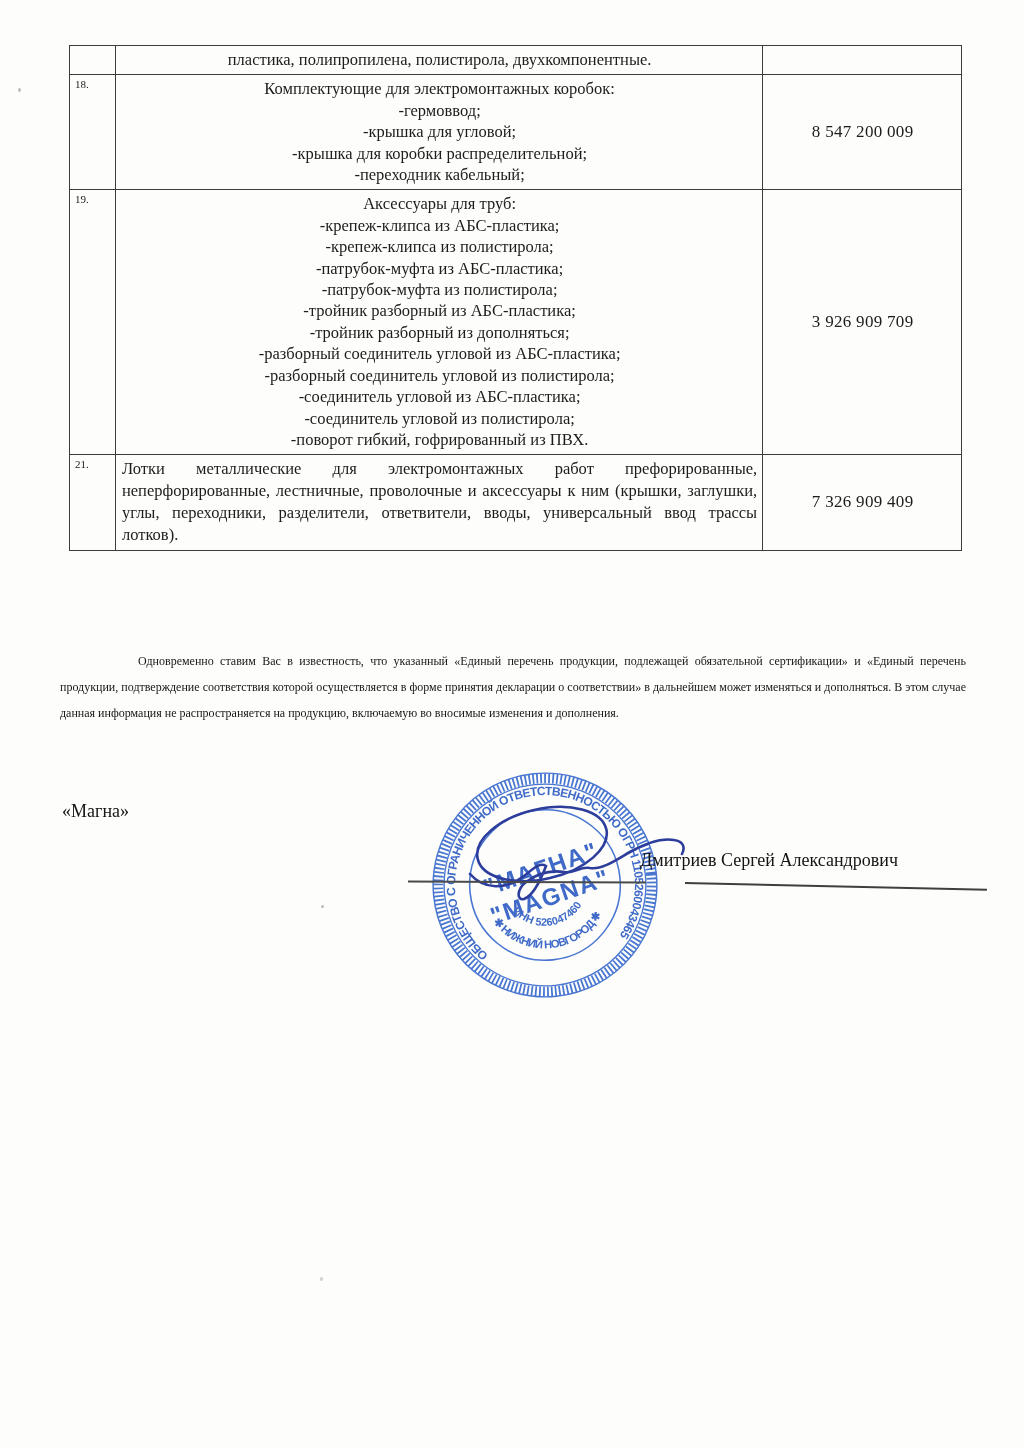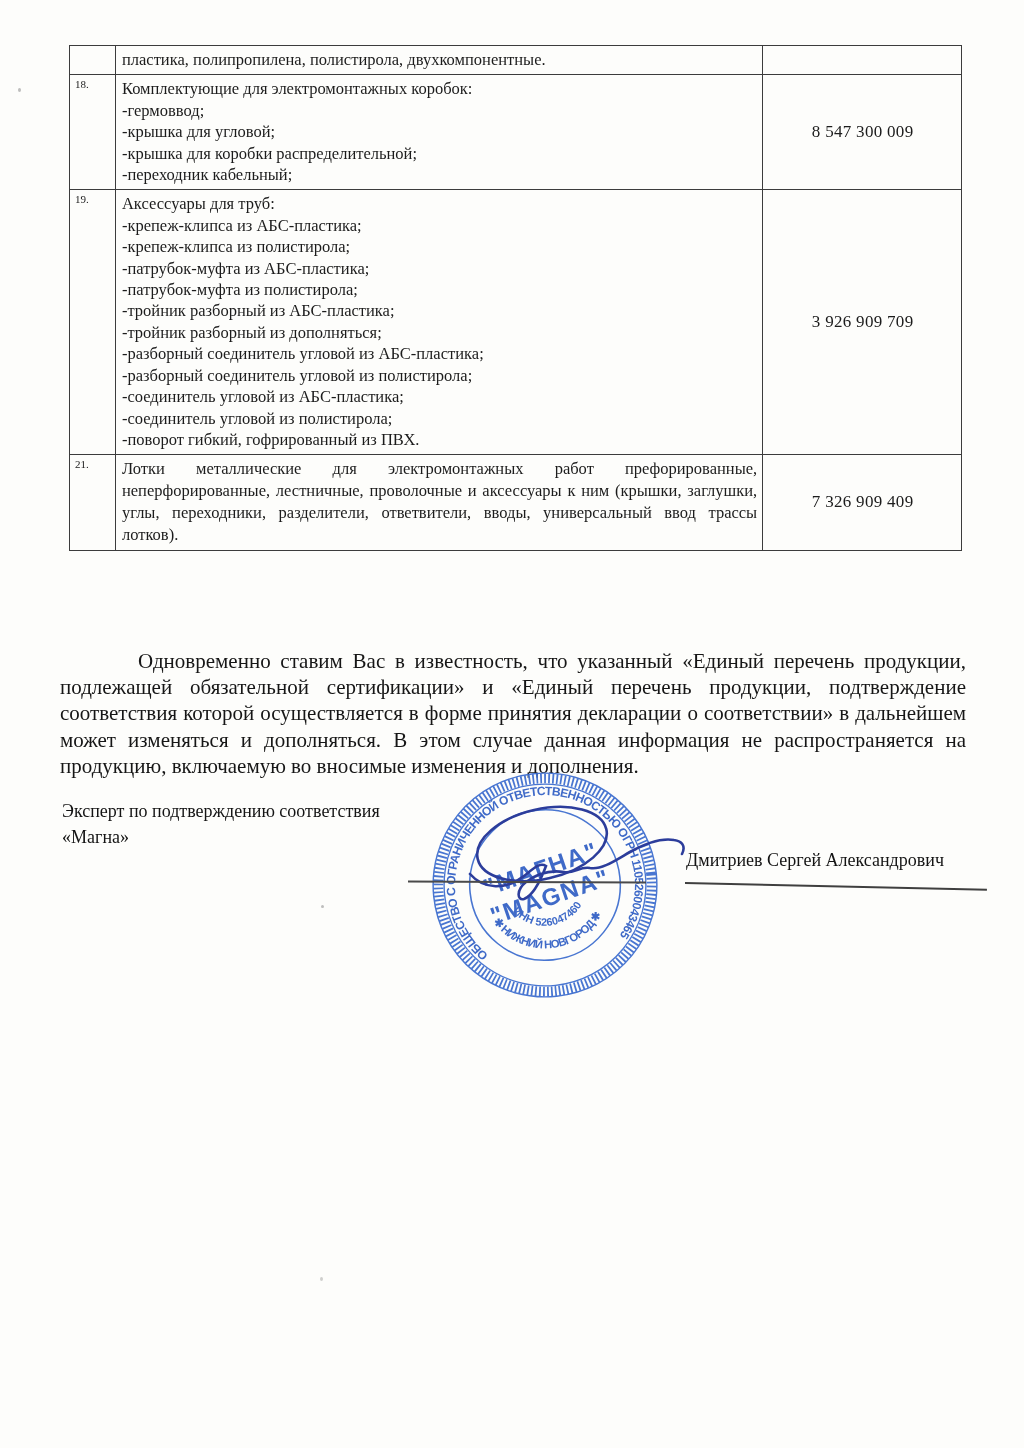--- a/index.html
+++ b/index.html
@@ -24,56 +24,56 @@
   .doc-table td {
     border: 1.6px solid #3c3c3c;
     vertical-align: top;
     padding: 3px 5px 4px 6px;
   }
   .doc-table td.num {
     width: 46px;
     padding-left: 5px;
     font-size: 11px;
   }
-  .doc-table td.desc { width: 648px; line-height: 21.4px; }
+  .doc-table td.desc { width: 648px; line-height: 21.4px; text-align: center; }
   .doc-table td.desc .desc-line { white-space: normal; }
   .doc-table td.val {
     width: 199px;
     text-align: center;
     vertical-align: middle;
     font-size: 17px;
     letter-spacing: .3px;
   }
   .doc-table tr.wrap-row td.desc { text-align: justify; line-height: 22px; }
 
   
   .notice {
     position: absolute;
     left: 60px; top: 648px;
     width: 906px;
-    font-size: 21px;
+    font-size: 12px;
     line-height: 26.2px;
     text-align: justify;
     text-indent: 78px;
     color: #161616;
   }
 
   
   .expert-role {
     position: absolute;
     left: 62px; top: 798px;
     font-size: 18px;
     line-height: 26px;
     color: #141414;
   }
   .expert-name {
     position: absolute;
     left: 640px; top: 850px;
     width: 350px;
-    text-align: center;
+    text-align: left;
     font-size: 18px;
     color: #141414;
   }
   .sig-line-left {
     position: absolute;
     left: 408px; top: 881px;
     width: 238px; height: 0;
     border-top: 2px solid #4a4a4a;
     transform: rotate(0.3deg);
   }
@@ -121,21 +121,21 @@
 
     <tr>
       <td class="num">18.</td>
       <td class="desc">
             <div class="desc-line">Комплектующие для электромонтажных коробок:</div>
             <div class="desc-line">-гермоввод;</div>
             <div class="desc-line">-крышка для угловой;</div>
             <div class="desc-line">-крышка для коробки распределительной;</div>
             <div class="desc-line">-переходник кабельный;</div>
           </td>
-      <td class="val">8 547 300 009</td>
+      <td class="val">8 547 200 009</td>
     </tr>
 
     <tr>
       <td class="num">19.</td>
       <td class="desc">
             <div class="desc-line">Аксессуары для труб:</div>
             <div class="desc-line">-крепеж-клипса из АБС-пластика;</div>
             <div class="desc-line">-крепеж-клипса из полистирола;</div>
             <div class="desc-line">-патрубок-муфта из АБС-пластика;</div>
             <div class="desc-line">-патрубок-муфта из полистирола;</div>
@@ -157,21 +157,20 @@
             <div class="desc-line">Лотки металлические для электромонтажных работ префорированные, неперфорированные, лестничные, проволочные и аксессуары к ним (крышки, заглушки, углы, переходники, разделители, ответвители, вводы, универсальный ввод трассы лотков).</div>
           </td>
       <td class="val">7 326 909 409</td>
     </tr>
   </tbody>
   </table>
 
   <div class="notice">Одновременно ставим Вас в известность, что указанный «Единый перечень продукции, подлежащей обязательной сертификации» и «Единый перечень продукции, подтверждение соответствия которой осуществляется в форме принятия декларации о соответствии» в дальнейшем может изменяться и дополняться. В этом случае данная информация не распространяется на продукцию, включаемую во вносимые изменения и дополнения.</div>
 
   <div class="expert-role">
-    <div>Эксперт по подтверждению соответствия</div>
     <div>«Магна»</div>
   </div>
 
   <div class="stamp-wrap">
     <svg width="230" height="230" viewBox="0 0 220 220">
       <g transform="rotate(-6 110 110)">
 
         <circle cx="110" cy="110" r="107" fill="none" stroke="#3a6bce" stroke-width="1.4"></circle>
         <circle cx="110" cy="110" r="102" fill="none" stroke="#3a6bce" stroke-width="9.5" stroke-dasharray="1.7 2.1"></circle>
         <circle cx="110" cy="110" r="96.5" fill="none" stroke="#3a6bce" stroke-width="1.3"></circle>

